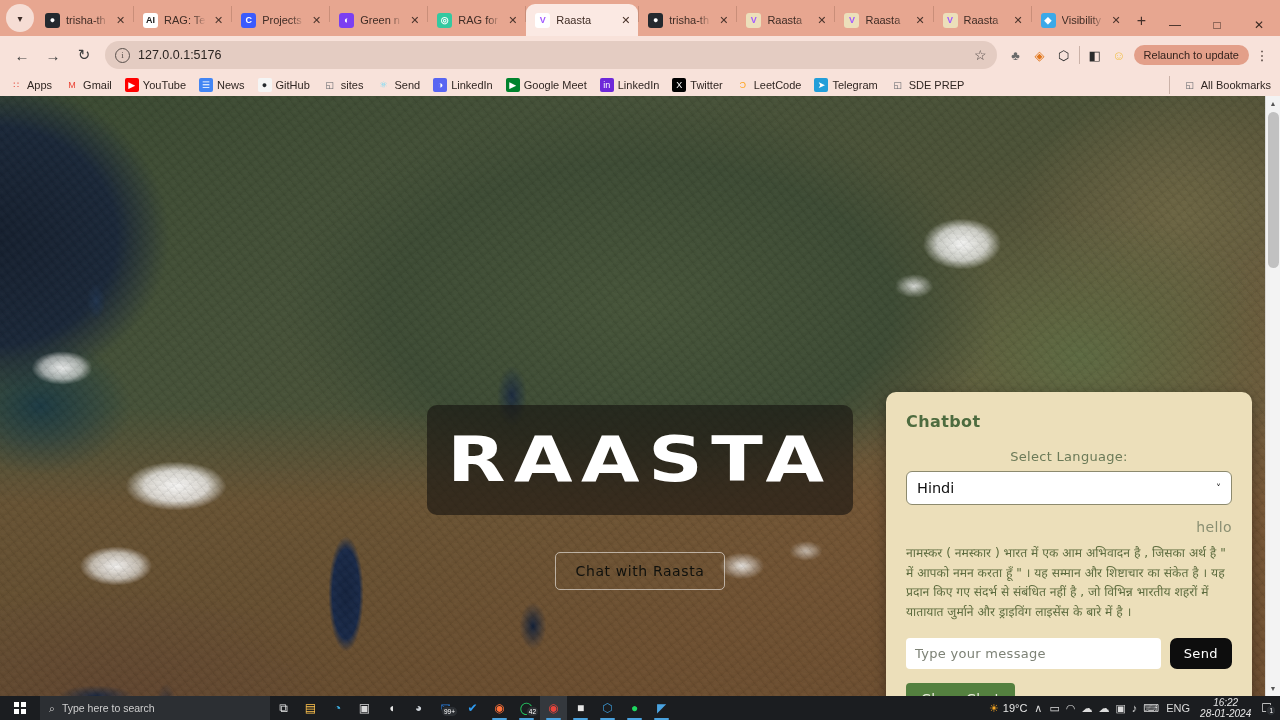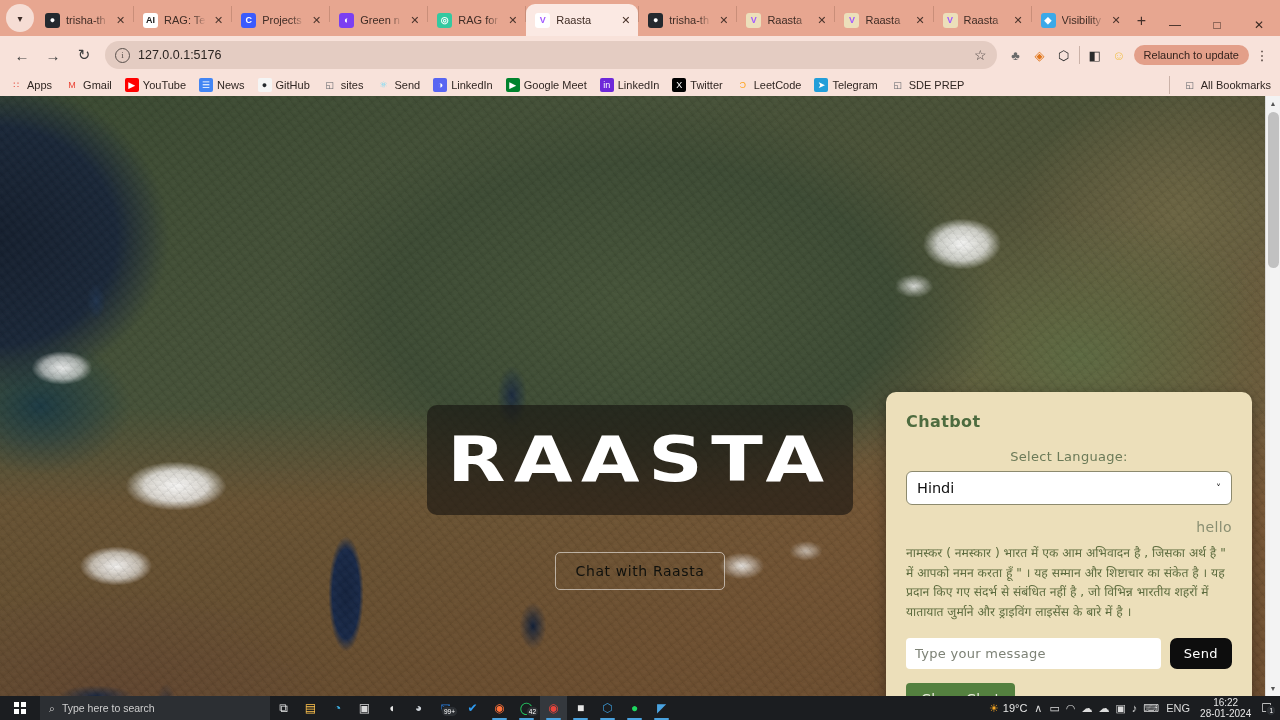--- a/index.html
+++ b/index.html
@@ -261,21 +261,21 @@
   .tb-ico.active { background: #34383d; }
   .badge {
     position: absolute; right: 1px; bottom: 3px;
     background: #2c2f33; color: #fff;
     font-size: 6.5px; border-radius: 6px; padding: 0 2px;
     border: 1px solid #1b1d20; line-height: 9px;
   }
   .tray { margin-left: auto; display: flex; align-items: center; gap: 7px; padding-right: 6px; }
   .tray-ico { font-size: 11px; color: #dcdcdc; }
   .weather { display: flex; align-items: center; gap: 4px; font-size: 11px; }
-  .clock { text-align: center; line-height: 11px; font-size: 10px; padding: 0 3px; }
+  .clock { text-align: center; line-height: 11px; font-size: 10px; padding: 0 3px; font-style: italic; }
   .notif { position: relative; font-size: 12px; padding-right: 2px; }
   .notif .badge { right: -2px; bottom: -1px; }
 </style>
 </head>
 <body>
 
 <div class="browser">
 
   <div class="tabstrip">
     <div class="tab-listbtn">

